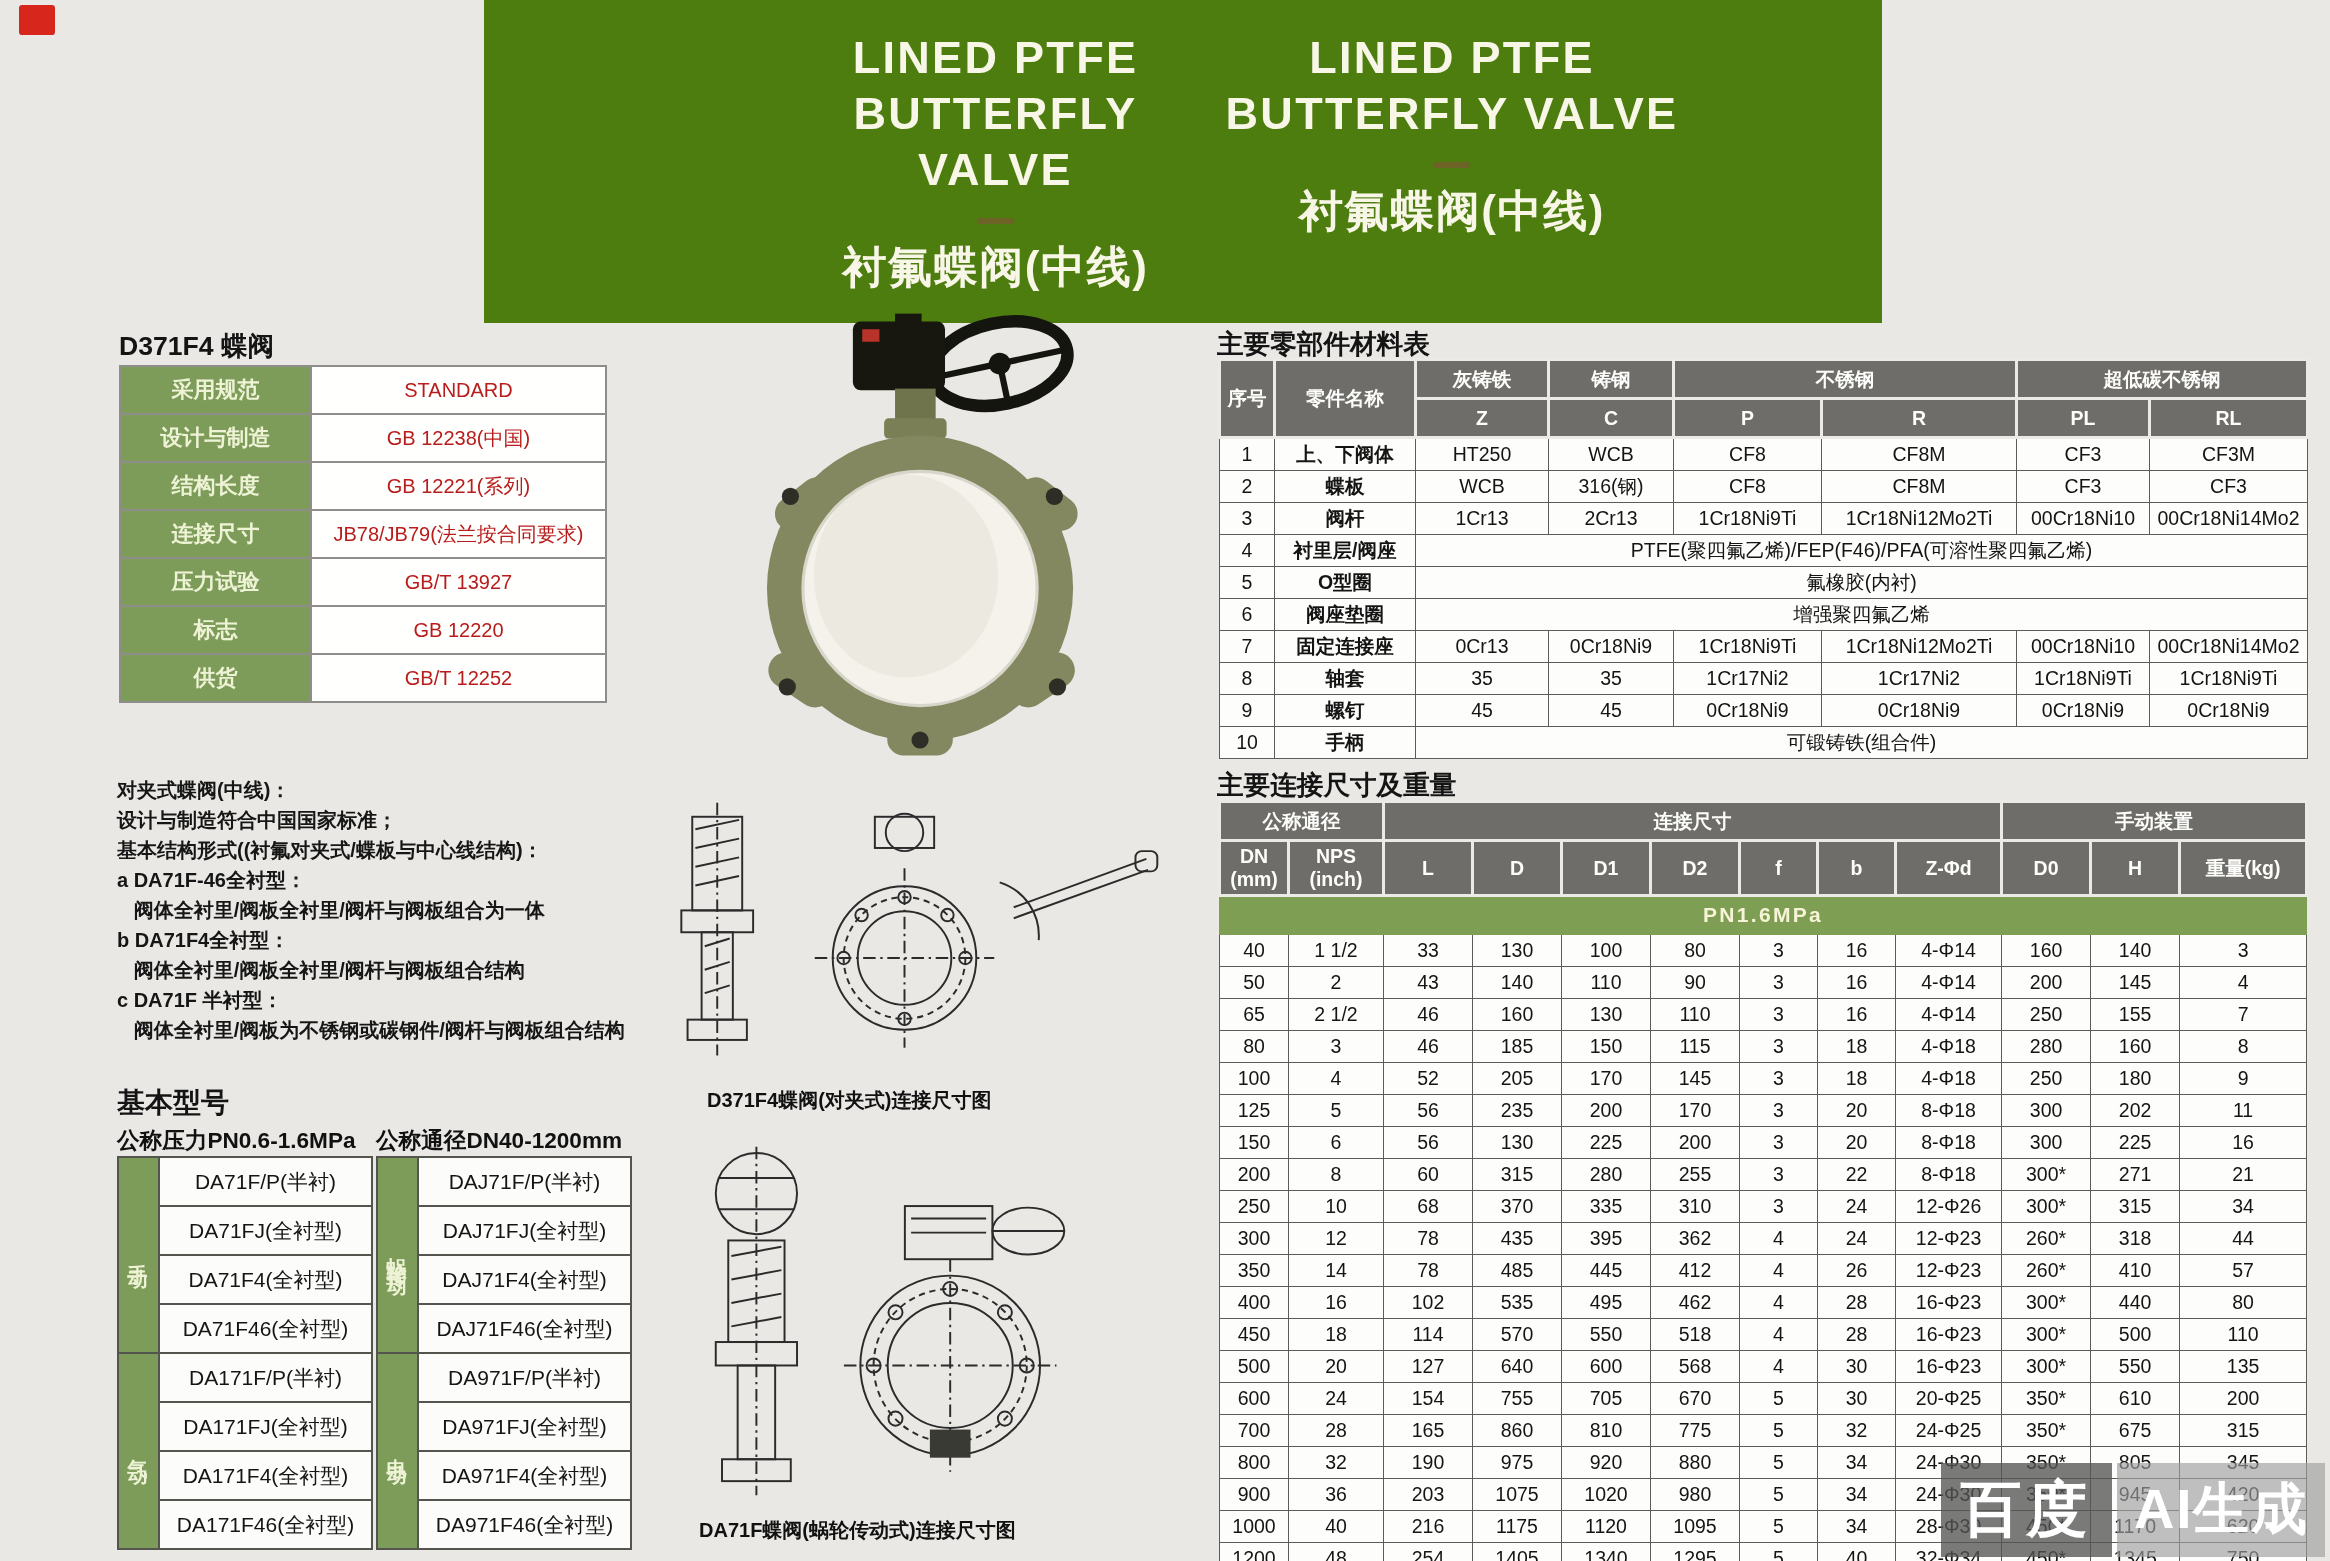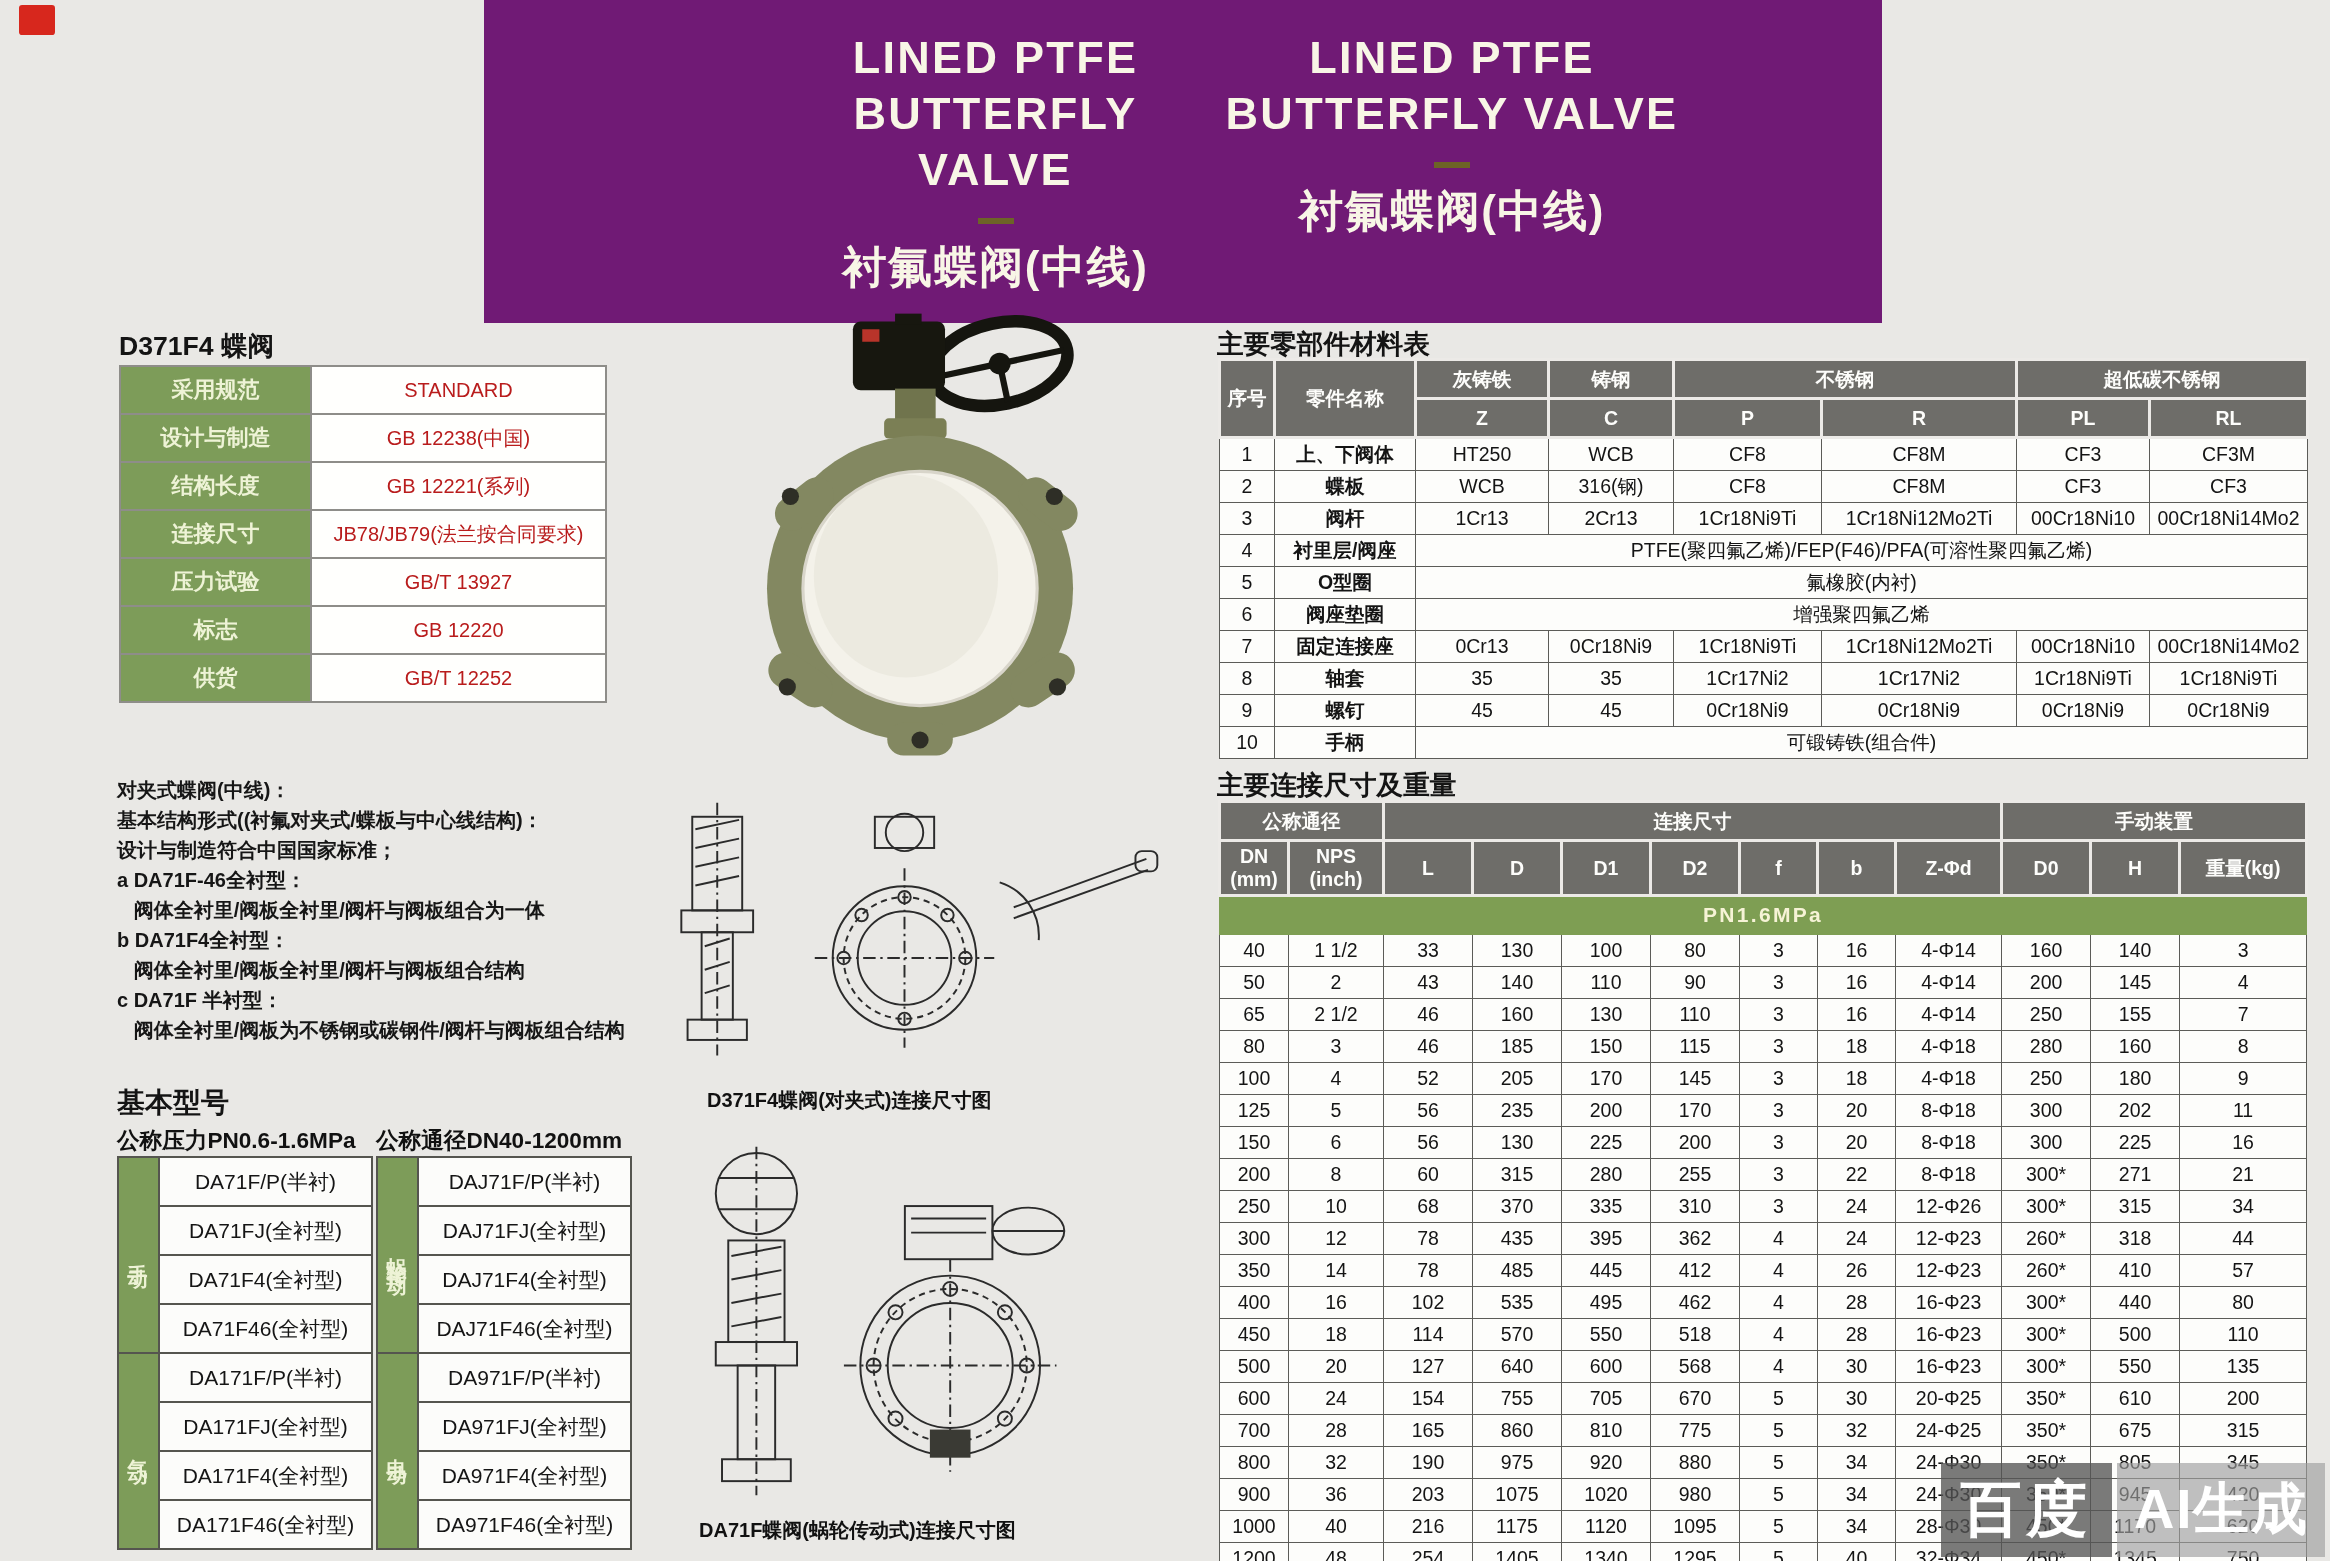--- a/index.html
+++ b/index.html
@@ -1,21 +1,21 @@
 <!DOCTYPE html>
 <html style="font-size:12.5px"><head>
 <meta charset="utf-8">
 <style>
   html,body{margin:0;padding:0;}
   .page{position:relative;width:2330px;height:1562px;background:#e9e8e5;
         font-family:"Liberation Sans",sans-serif;overflow:hidden;}
   .abs{position:absolute;}
 
   
-  .banner{left:484px;top:0;width:1398px;height:323px;background:#701a75;}
+  .banner{left:484px;top:0;width:1398px;height:323px;background:#4d7c0f;}
   .title-col{position:absolute;top:30px;text-align:center;color:#f8f6e6;}
   .title-en{font-size:45px;font-weight:bold;letter-spacing:2.3px;line-height:56px;}
   .title-dash{width:36px;height:5.5px;background:#6d6327;margin:20px auto 14px auto;}
   .title-cn{font-size:44px;font-weight:bold;letter-spacing:1.6px;}
   .badge{left:19px;top:4.7px;width:36px;height:30px;background:#d7271d;border-radius:3.1px;}
 
   .section-title{font-weight:bold;font-size:26.6px;color:#141414;}
 
   
   .spec-table{border-collapse:collapse;width:488px;}
@@ -107,22 +107,22 @@
         </tr>
         <tr>
           <td class="spec-label">供货</td>
           <td class="spec-value">GB/T 12252</td>
         </tr>
       </tbody>
   </table>
 
   <div class="abs" style="left:117px;top:775px;width:625px;" id="desc-block">
       <div class="desc-line">对夹式蝶阀(中线)：</div>
+      <div class="desc-line">设计与制造符合中国国家标准；</div>
       <div class="desc-line">基本结构形式((衬氟对夹式/蝶板与中心线结构)：</div>
-      <div class="desc-line">设计与制造符合中国国家标准；</div>
       <div class="desc-line">a DA71F-46全衬型：</div>
       <div class="desc-line">   阀体全衬里/阀板全衬里/阀杆与阀板组合为一体</div>
       <div class="desc-line">b DA71F4全衬型：</div>
       <div class="desc-line">   阀体全衬里/阀板全衬里/阀杆与阀板组合结构</div>
       <div class="desc-line">c DA71F 半衬型：</div>
       <div class="desc-line">   阀体全衬里/阀板为不锈钢或碳钢件/阀杆与阀板组合结构</div>
     </div>
 
   <div class="abs section-title" style="left:117px;top:1084px;font-size:28px;">基本型号</div>
   <div class="abs sub-head" style="left:117px;top:1125px;">公称压力PN0.6-1.6MPa</div>

